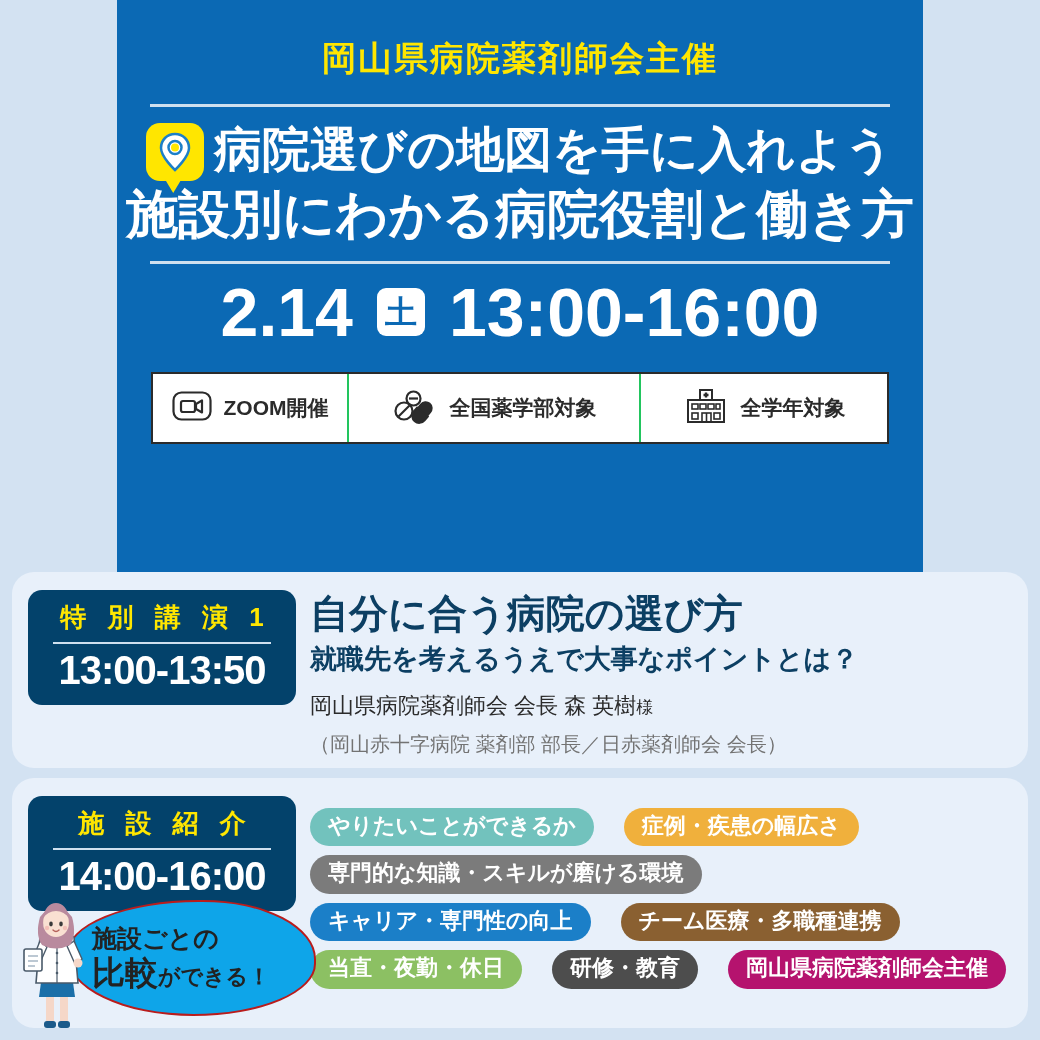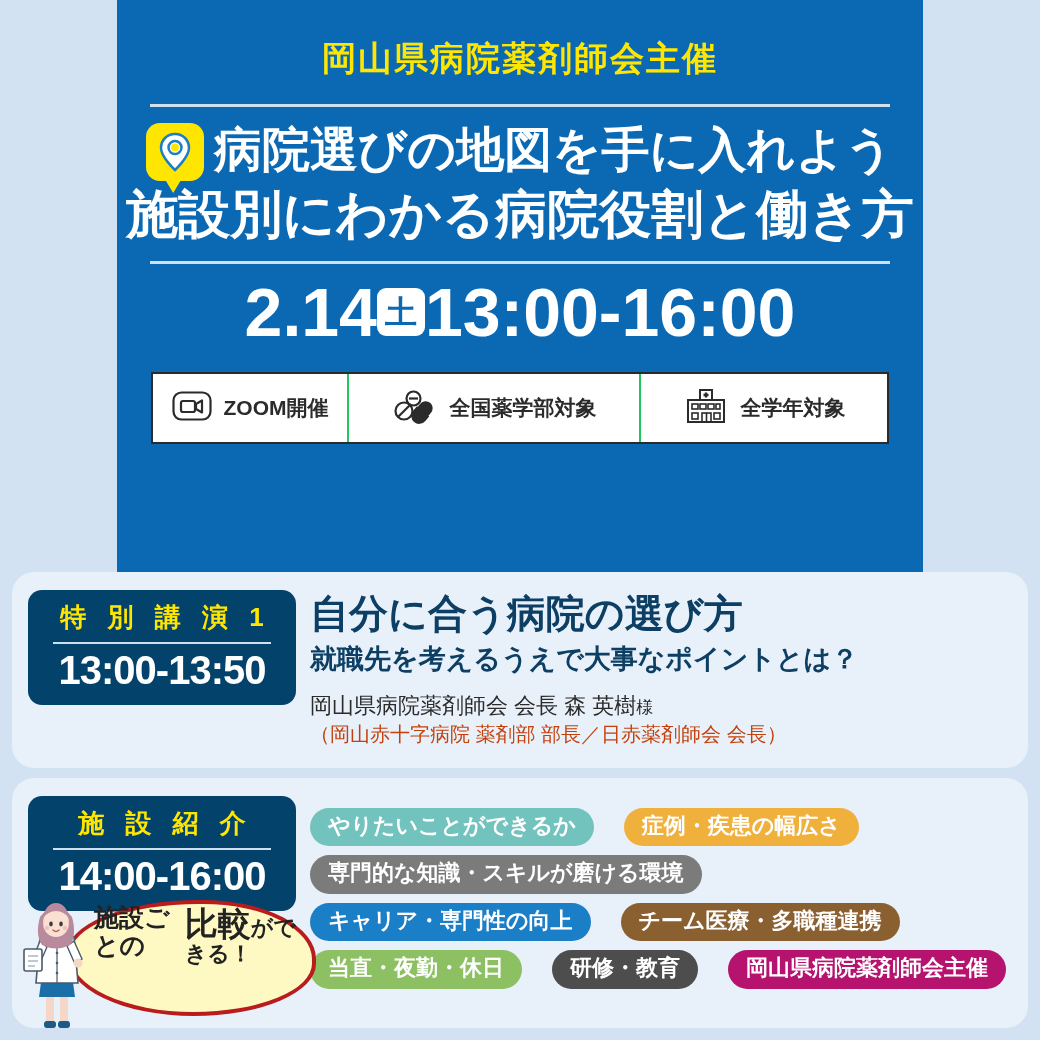--- a/index.html
+++ b/index.html
@@ -46,21 +46,21 @@
   }
   .title-main {
     color: #ffffff; font-weight: bold; font-size: 48px; letter-spacing: 0px;
     line-height: 1.12; white-space: nowrap;
   }
   .title-row2 { margin-top: 4px; }
   .title-row2 .title-main { font-size: 52px; }
 
   .datetime {
     margin-top: 14px;
-    display: flex; align-items: center; gap: 0;
+    display: flex; align-items: center; gap: 24px;
     color: #ffffff; font-weight: bold; font-size: 68px; line-height: 1;
   }
   .daybox {
     background: #ffffff; color: #0b69b4;
     width: 48px; height: 48px; border-radius: 9px;
     font-size: 32px; display: flex; align-items: center; justify-content: center;
     font-weight: bold;
   }
 
   .badges {
@@ -105,41 +105,41 @@
   }
   .sess-sub {
     color: #0c3f63; font-weight: bold; font-size: 27px; margin-top: 4px;
     white-space: nowrap;
   }
   .sess-speaker {
     color: #2b2b2b; font-size: 22px; margin-top: 14px; white-space: nowrap;
   }
   .sess-speaker .suffix { font-size: 17px; }
   .sess-affil {
-    color: #c2410c; font-size: 20px; white-space: nowrap;
+    color: #737373; font-size: 20px; margin-top: 10px; white-space: nowrap;
   }
 
   .sess2-title {
     color: #0c3f63; font-weight: bold; font-size: 37px; line-height: 1.1;
     white-space: nowrap;
   }
   .tag-rows { margin-top: 10px; }
   .tag-row { display: flex; gap: 30px; margin-bottom: 9px; }
   .tag {
     color: #ffffff; font-weight: bold; font-size: 22px;
     border-radius: 999px; padding: 5px 18px 7px; white-space: nowrap;
     line-height: 1.2;
   }
 
   
   .callout {
     position: absolute; left: 66px; top: 900px; width: 250px; height: 116px;
-    background: #fef9c3; border: 4px solid #b91c1c;
+    background: #0ea5e9; border: 2px solid #b91c1c;
     border-radius: 54% 46% 50% 52% / 48% 52% 46% 54%;
-    display: flex; flex-direction: row; justify-content: center;
+    display: flex; flex-direction: column; justify-content: center;
     padding-left: 24px;
   }
   .callout-l1 { color: #222; font-size: 25px; font-weight: bold; line-height: 1.1; }
   .callout-l2 { color: #222; font-size: 22px; font-weight: bold; line-height: 1.1; margin-top: 2px; }
   .callout-l2 .big { font-size: 33px; }
 
   .character { position: absolute; left: 20px; top: 893px; width: 72px; height: 140px; }
 </style>
 </head>
 <body>

